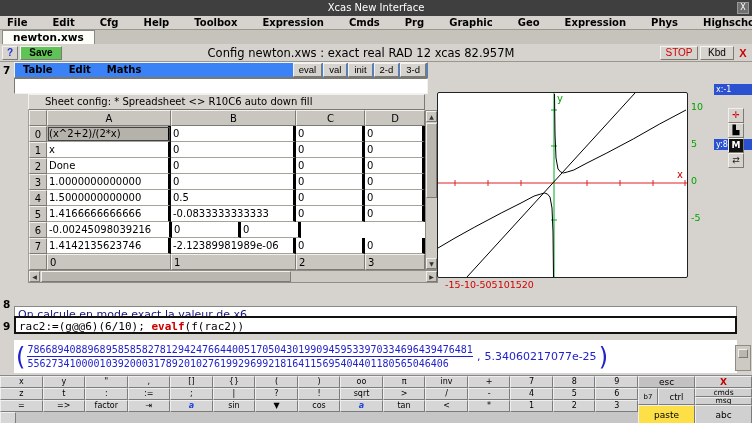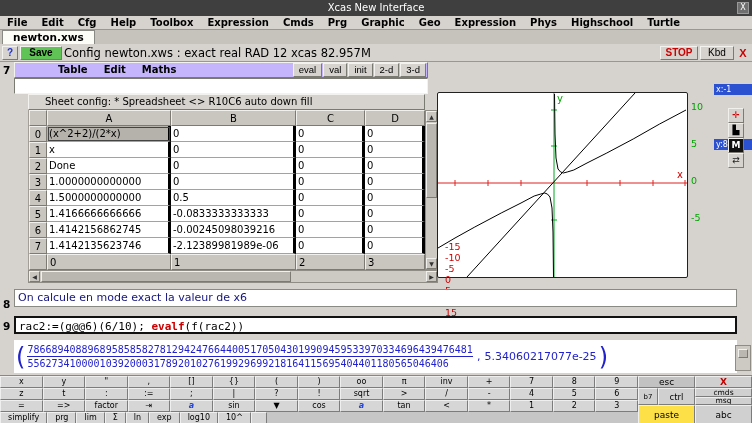--- a/index.html
+++ b/index.html
@@ -7,47 +7,47 @@
   body { position:relative; background:#d6d3ce; font-family:"DejaVu Sans", sans-serif; color:#000; }
 
   
   .titlebar { position:absolute; left:0; top:0; width:752px; height:16px; background:#3f3f3f; color:#fff;
               font-size:10px; line-height:16px; text-align:center; }
   .title-close { position:absolute; right:3px; top:2px; width:12px; height:12px; background:#6f6f6f;
                  border:1px solid #999; color:#fff; font-size:8px; line-height:10px; text-align:center; }
 
   
   .menubar { position:absolute; left:0; top:16px; width:752px; height:14px; background:#d6d3ce;
-             border-bottom:1px solid #9a978f; display:flex; }
+             border-bottom:1px solid #9a978f; display:flex;gap:11px; }
   .menu-item { font-size:10px; font-weight:600; line-height:13px; padding:0 7px; white-space:nowrap; }
 
   
   .tabrow { position:absolute; left:0; top:30px; width:752px; height:14px; background:#c6c3bd;padding-left:28px; }
   .tab { position:absolute; left:2px; top:0; height:14px; padding:0 10px; background:#fdfdf8;
          border:1px solid #8a8a85; border-bottom:none; font-size:10.5px; font-weight:600; line-height:13px; }
 
   
   .toolbar { position:absolute; left:0; top:44px; width:752px; height:18px; background:#d6d3ce;
              border-bottom:1px solid #9a978f; display:flex; align-items:center; padding:0 2px; gap:2px; }
   .btn { background:#d6d3ce; border:1px solid; border-color:#f4f2ee #7a7a72 #7a7a72 #f4f2ee;
          font-size:10px; line-height:12px; text-align:center; }
   .help-btn { width:16px; height:14px; color:#2233cc; font-weight:bold; }
   .save-btn { width:42px; height:14px; background:#5fc455; font-weight:600; }
-  .status-text { flex:1; font-size:11.5px; }
-  .stop-btn { width:38px; height:14px; color:#cc0000; font-weight:bold; }
+  .status-text { flex:1; text-align:center; font-size:11.5px; }
+  .stop-btn { width:38px; height:14px; color:#cc0000; font-weight:normal; }
   .kbd-btn { width:34px; height:14px; }
   .close-x { width:14px; height:14px; color:#cc0000; font-weight:bold; font-size:11px; background:none; border:none; }
 
   
   .lvl { position:absolute; left:3px; font-size:10.5px; font-weight:bold; }
   .lvl7 { top:64px; } .lvl8 { top:298px; } .lvl9 { top:320px; }
 
   
-  .sheet-menurow { position:absolute; left:14px; top:62px; width:414px; height:16px; background:#c4b5fd;
-                   border:1px solid; border-color:#f4f2ee #7a7a72 #7a7a72 #f4f2ee; display:flex; align-items:flex-end;padding-left:35px; }
+  .sheet-menurow { position:absolute; left:14px; top:62px; width:414px; height:16px; background:#3b82f6;
+                   border:1px solid; border-color:#f4f2ee #7a7a72 #7a7a72 #f4f2ee; display:flex; align-items:flex-end; }
   .sheet-menu-item { font-size:10px; font-weight:600; padding:0 8px; line-height:14px; }
   .sheet-spacer { flex:1; }
   .sheet-btn { font-size:9.5px; height:14px; padding:0 5px; margin-right:1px; }
   .sheet-input { position:absolute; left:14px; top:78px; width:414px; height:16px; background:#fff;
                  border:1px solid; border-color:#7a7a72 #f4f2ee #f4f2ee #7a7a72; }
   .sheet-input input { width:100%; height:100%; border:none; outline:none; font-size:10px; font-family:"DejaVu Sans Mono",monospace; background:transparent; }
   .sheet-config { position:absolute; left:28px; top:94px; width:397px; height:16px; background:#d6d3ce;
                   border:1px solid; border-color:#f4f2ee #7a7a72 #7a7a72 #f4f2ee;
                   font-size:10px; line-height:14px; padding-left:16px; white-space:nowrap; overflow:hidden; }
 
@@ -77,38 +77,38 @@
   .ha-rt { right:0; top:0; width:11px; height:11px; }
   .v-thumb { position:absolute; left:0; top:12px; width:11px; height:75px; background:#bab7b1;
              border:1px solid; border-color:#f2f0ec #7d7a74 #7d7a74 #f2f0ec; }
   .h-thumb { position:absolute; left:12px; top:0; width:250px; height:11px; background:#bab7b1;
              border:1px solid; border-color:#f2f0ec #7d7a74 #7d7a74 #f2f0ec; }
 
   
   .plot { position:absolute; left:437px; top:92px; width:251px; height:186px; background:#fff;
           border:1px solid #222; border-radius:2px; }
   .xticks { position:absolute; left:437px; top:279px; width:251px; height:12px; display:flex;
-            justify-content:center; padding-left:8px; color:#d00000; font-size:9.5px;flex-direction:column; }
+            justify-content:flex-start; padding-left:8px; color:#d00000; font-size:9.5px; }
   .yticks { position:absolute; left:691px; top:101px; width:24px; height:122px; display:flex;
             flex-direction:column; justify-content:space-between; color:#00a300; font-size:9.5px; }
   .axis-x-label { position:absolute; left:677px; top:169px; color:#d00000; font-size:10px; }
   .axis-y-label { position:absolute; left:557px; top:93px; color:#00a300; font-size:10px; }
   .gpanel { position:absolute; left:714px; top:84px; width:38px; height:110px; }
   .coord { position:absolute; left:0; width:38px; height:11px; background:#2b50d0; color:#fff;
            font-size:8px; line-height:11px; padding-left:2px; overflow:hidden; }
   .coord-x { top:0; } .coord-y { top:19px;margin-top:36px; }
   .gicon { position:absolute; left:14px; width:16px; height:15px; background:#d6d3ce; border:1px solid;
            border-color:#f2f0ec #7d7a74 #7d7a74 #f2f0ec; font-size:9px; line-height:13px; text-align:center; }
   .gi1 { top:24px; color:#c00; }
   .gi2 { top:39px; color:#000; }
   .gi3 { top:54px; background:#111; color:#fff; font-weight:bold; }
   .gi4 { top:69px; color:#222; }
 
   
-  .entry8 { position:absolute; left:14px; top:289px; width:723px; height:18px; background:#fff;
+  .entry8 { position:absolute; left:14px; top:306px; width:723px; height:18px; background:#fff;
             border:1px solid #8a8a85; font-size:11px; line-height:16px; padding-left:3px; color:#15157e; }
   .entry9 { position:absolute; left:14px; top:316px; width:723px; height:18px; background:#fff;
             border:2px solid #111; font-family:"DejaVu Sans Mono",monospace; font-size:11px; line-height:17px; padding-left:3px; }
   .kw { color:#cc0000; font-weight:bold; }
   .result { position:absolute; left:14px; top:340px; width:723px; height:33px; background:#fff;
             display:flex; align-items:center; color:#2222cc; }
   .paren { font-size:24px; line-height:26px; font-weight:400; margin:0 2px; }
   .frac { display:inline-flex; flex-direction:column; align-items:flex-start; }
   .num,.den { font-family:"DejaVu Sans Mono",monospace; font-size:10px; line-height:11px; white-space:nowrap; }
   .fbar { width:100%; height:1px; background:#2222cc; margin:1px 0; }
@@ -253,21 +253,20 @@
     </div>
       <div class="srow">
       <div class="cell head rownum">5</div>
       <div class="cell ca">1.4166666666666</div>
       <div class="cell cb">-0.0833333333333</div>
       <div class="cell cc">0</div>
       <div class="cell cd">0</div>
     </div>
       <div class="srow">
       <div class="cell head rownum">6</div>
-      <div class="cell ca">1.4142156862745</div>
       <div class="cell cb">-0.00245098039216</div>
       <div class="cell cc">0</div>
       <div class="cell cd">0</div>
     </div>
       <div class="srow">
       <div class="cell head rownum">7</div>
       <div class="cell ca">1.4142135623746</div>
       <div class="cell cb">-2.12389981989e-06</div>
       <div class="cell cc">0</div>
       <div class="cell cd">0</div>
@@ -410,30 +409,20 @@
         <div class="key">cos</div>
         <div class="key">a</div>
         <div class="key">tan</div>
         <div class="key">&lt;</div>
         <div class="key">*</div>
         <div class="key">1</div>
         <div class="key">2</div>
         <div class="key">3</div>
       </div>
     <div class="krow4">
-      <div class="keywrap">
-          <div class="key">simplify</div>
-          <div class="key">prg</div>
-          <div class="key">lim</div>
-          <div class="key">Σ</div>
-          <div class="key">ln</div>
-          <div class="key">exp</div>
-          <div class="key">log10</div>
-          <div class="key">10^</div>
-        </div>
       <div class="key kfill"></div>
     </div>
   </div>
   <div class="kb-side">
     <div class="skey esc">esc</div>
     <div class="skey xkey">X</div>
     <div class="sgroup">
       <div class="skey b7">b7</div>
       <div class="skey ctrl">ctrl</div>
     </div>

